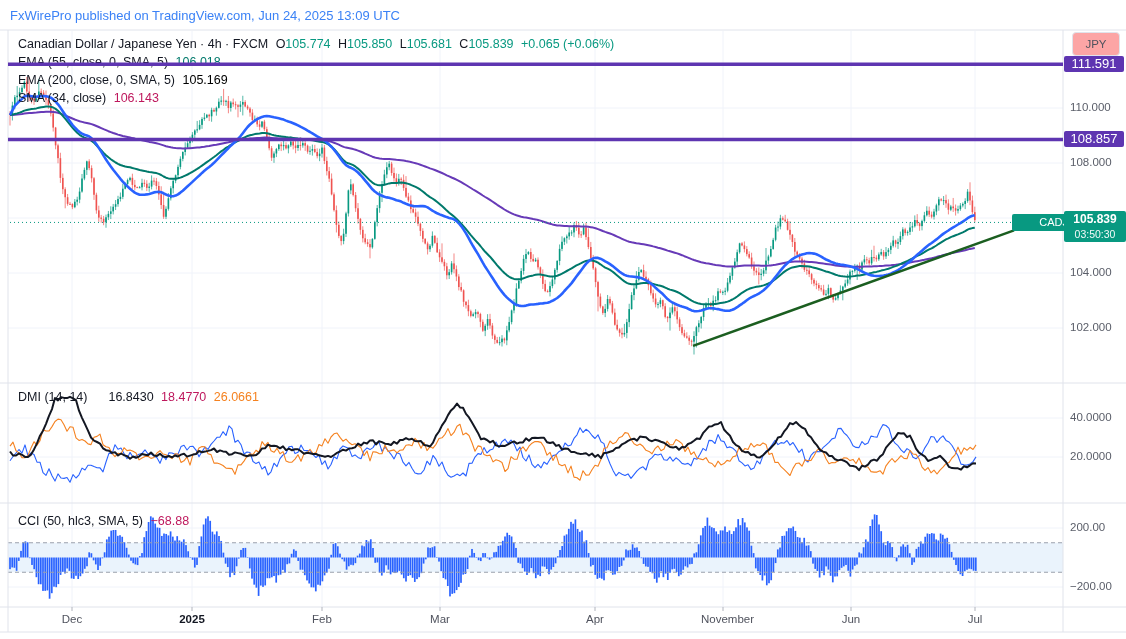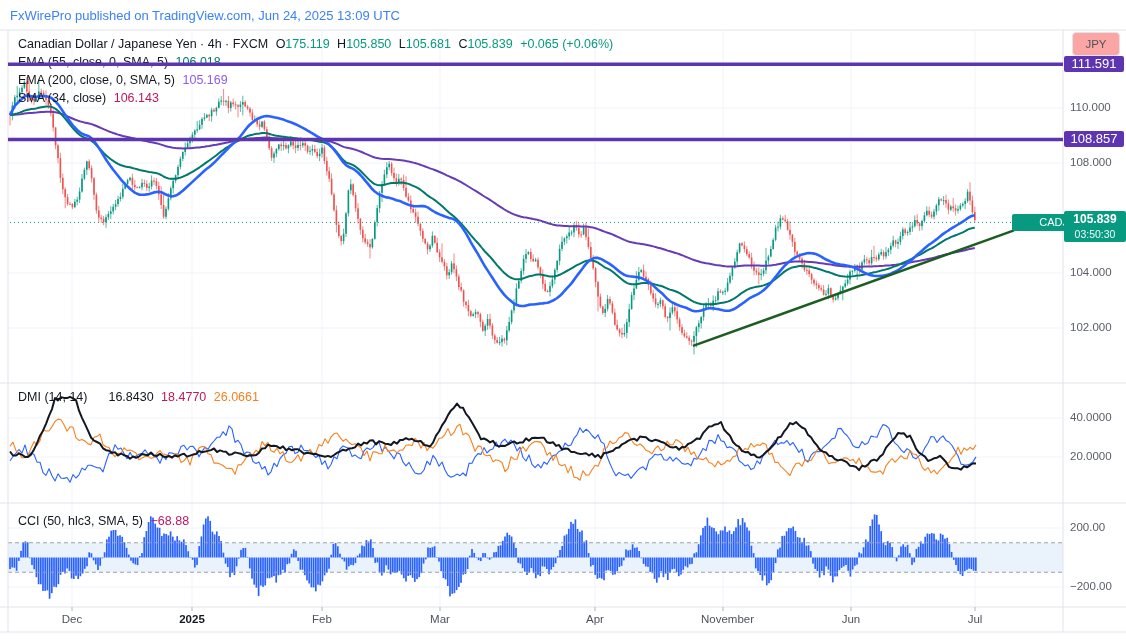--- a/index.html
+++ b/index.html
@@ -8,21 +8,21 @@
        -webkit-font-smoothing:antialiased;}
   .abs{position:absolute;}
   #titlebar{left:10px;top:8px;font-size:13px;color:#3b82f6;}
   svg.layer{position:absolute;left:0;top:0;}
   #plot{z-index:1;}
   #overlay{z-index:5;pointer-events:none;}
   .legend-row{position:absolute;left:18px;font-size:12.5px;color:#131722;z-index:2;white-space:nowrap;}
   .legend-row span{margin-right:4px;}
   .v-teal{color:#089981;}
   .v-green{color:#00796b;}
-  .v-purple{color:#8b5cf6;}
+  .v-purple{color:#000000;}
   .v-blue{color:#be185d;}
   .v-orange{color:#f58220;}
   .v-dark{color:#131722;}
   .gap{display:inline-block;width:6px;}
   #price-axis,#time-axis{z-index:3;}
   .tick{position:absolute;left:1070px;font-size:11.5px;color:#5a5e69;z-index:3;}
   .month{position:absolute;width:44px;text-align:center;font-size:11.5px;color:#50535e;top:613px;z-index:3;}
   .month.bold{font-weight:bold;color:#131722;}
   .badge{position:absolute;left:1064px;width:60px;height:16px;background:#5e35b1;color:#fff;
          font-size:13px;line-height:16px;text-align:center;border-radius:2px;z-index:6;}
@@ -1328,21 +1328,21 @@
     <line x1="322" y1="607" x2="322" y2="611" stroke="#b2b5be" stroke-width="1"></line>
     <line x1="440" y1="607" x2="440" y2="611" stroke="#b2b5be" stroke-width="1"></line>
     <line x1="595" y1="607" x2="595" y2="611" stroke="#b2b5be" stroke-width="1"></line>
     <line x1="723" y1="607" x2="723" y2="611" stroke="#b2b5be" stroke-width="1"></line>
     <line x1="851" y1="607" x2="851" y2="611" stroke="#b2b5be" stroke-width="1"></line>
     <line x1="975" y1="607" x2="975" y2="611" stroke="#b2b5be" stroke-width="1"></line>
   </svg>
 
 <div class="legend-row" style="top:37px">
   <span>Canadian Dollar / Japanese Yen · 4h · FXCM</span>
-  <span class="v-teal"><span class="v-dark" style="margin:0">O</span><span style="margin:0">175.119</span></span>
+  <span class="v-teal"><span class="v-dark" style="margin:0">O</span><span style="margin:0">105.774</span></span>
   <span class="v-teal"><span class="v-dark" style="margin:0">H</span><span style="margin:0">105.850</span></span>
   <span class="v-teal"><span class="v-dark" style="margin:0">L</span><span style="margin:0">105.681</span></span>
   <span class="v-teal"><span class="v-dark" style="margin:0">C</span><span style="margin:0">105.839</span></span>
   <span class="v-teal">+0.065 (+0.06%)</span>
 </div>
 <div class="legend-row" style="top:55px">
   <span>EMA (55, close, 0, SMA, 5)</span>
   <span class="v-green">106.018</span>
 </div>
 <div class="legend-row" style="top:73px">

